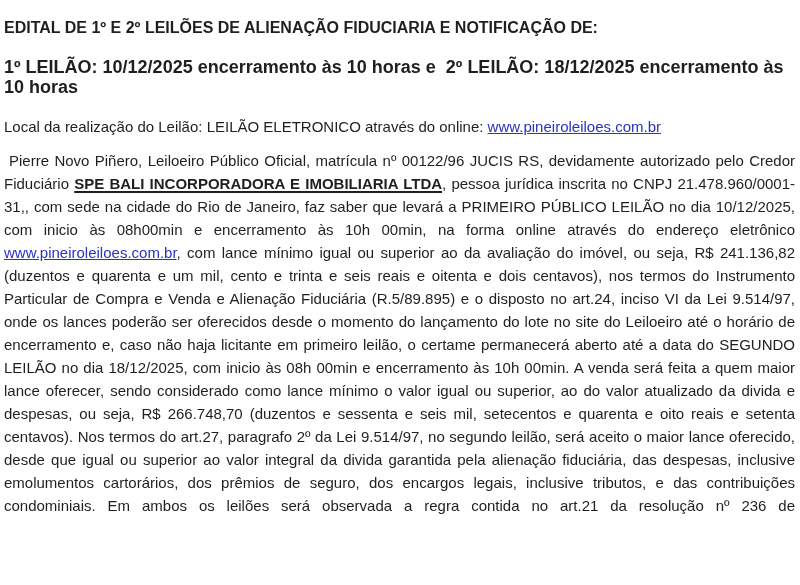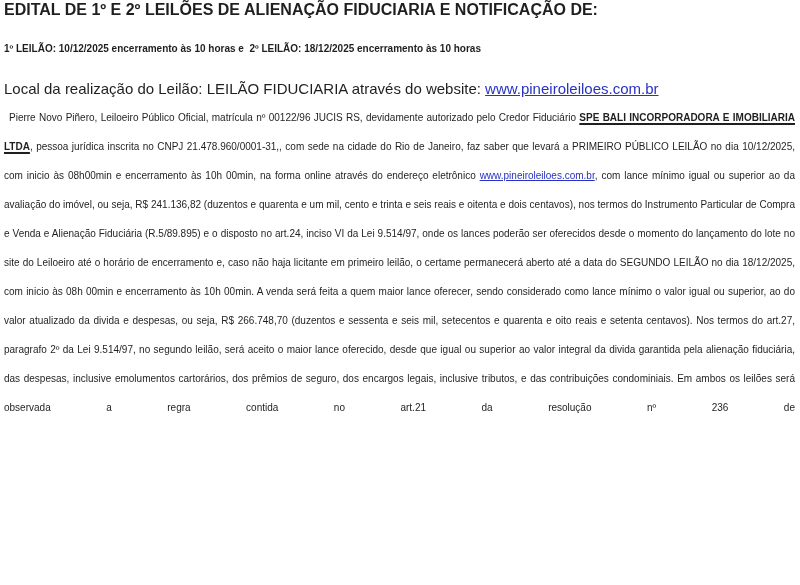--- a/index.html
+++ b/index.html
@@ -6,45 +6,45 @@
   html, body {
     width: 800px; height: 585px;
     overflow: hidden;
     background: var(--bg-color, #ffffff);
   }
   body {
     font-family: "Liberation Sans", sans-serif;
     color: var(--text-color, #1f1f1f);
     -webkit-font-smoothing: antialiased;
   }
-  .page { padding: 0 5px 0 4px; }
+  .page { padding: 18px 5px 0 4px; }
 
   .title {
     font-weight: 700;
     font-size: 16px;
     line-height: 20px;
     white-space: pre-wrap;
   }
   .line {
     font-size: 15px;
     line-height: 20px;
     white-space: pre-wrap;
   }
   .name { margin-top: 13px; }
   .dates {
     margin-top: 19px;
     font-weight: 700;
-    font-size: 10px;
+    font-size: 18px;
   }
   .location { margin-top: 20px; }
 
   .body-par {
-    margin-top: 4px;
-    font-size: 10px;
-    line-height: 29px;
+    margin-top: 12px;
+    font-size: 15px;
+    line-height: 23px;
     text-align: justify;
     text-align-last: justify;
     text-indent: 5px;
   }
 
   .bold { font-weight: 400; }
   .bold-underline {
     font-weight: 700;
     text-decoration: underline;
     text-decoration-thickness: 1.5px;
@@ -59,17 +59,17 @@
 </head>
 <body>
 
 <div class="page">
 
   <p class="title">EDITAL DE 1º E 2º LEILÕES DE ALIENAÇÃO FIDUCIARIA E NOTIFICAÇÃO DE:</p>
 
 
   <p class="line dates">1º LEILÃO: 10/12/2025 encerramento às 10 horas e  2º LEILÃO: 18/12/2025 encerramento às 10 horas</p>
 
-  <p class="line location"><span class="bold">Local da realização do Leilão:</span><span> LEILÃO FIDUCIARIA através do website: </span><a class="link" href="#">www.pineiroleiloes.com.br</a></p>
+  <p class="line location"><span class="bold">Local da realização do Leilão:</span><span> LEILÃO ELETRONICO através do online: </span><a class="link" href="#">www.pineiroleiloes.com.br</a></p>
 
   <p class="body-par"><span class="normal"> Pierre Novo Piñero, Leiloeiro Público Oficial, matrícula nº 00122/96 JUCIS RS, devidamente autorizado pelo Credor Fiduciário </span><span class="bold-underline">SPE BALI INCORPORADORA E IMOBILIARIA LTDA</span><span class="normal">, pessoa jurídica inscrita no CNPJ 21.478.960/0001-31,, com sede na cidade do Rio de Janeiro, faz saber que levará a </span><span class="bold">PRIMEIRO PÚBLICO LEILÃO no dia 10/12/2025</span><span class="normal">, com inicio às 08h00min e encerramento às 10h 00min, na forma online através do endereço eletrônico </span><a href="#" class="link">www.pineiroleiloes.com.br</a><span class="normal">, com lance mínimo igual ou superior ao da avaliação do imóvel, ou seja, R$ 241.136,82 (duzentos e quarenta e um mil, cento e trinta e seis reais e oitenta e dois centavos), nos termos do Instrumento Particular de Compra e Venda e Alienação Fiduciária (R.5/89.895) e o disposto no art.24, inciso VI da Lei 9.514/97, onde os lances poderão ser oferecidos desde o momento do lançamento do lote no site do Leiloeiro até o horário de encerramento e, caso não haja licitante em primeiro leilão, o certame permanecerá aberto até a data do </span><span class="bold">SEGUNDO LEILÃO no dia 18/12/2025</span><span class="normal">, com inicio às 08h 00min e encerramento às 10h 00min. A venda será feita a quem maior lance oferecer, sendo considerado como lance mínimo o valor igual ou superior, ao do valor atualizado da divida e despesas, ou seja, R$ 266.748,70 (duzentos e sessenta e seis mil, setecentos e quarenta e oito reais e setenta centavos). Nos termos do art.27, paragrafo 2º da Lei 9.514/97, no segundo leilão, será aceito o maior lance oferecido, desde que igual ou superior ao valor integral da divida garantida pela alienação fiduciária, das despesas, inclusive emolumentos cartorários, dos prêmios de seguro, dos encargos legais, inclusive tributos, e das contribuições condominiais. Em ambos os leilões será observada a regra contida no art.21 da resolução nº 236 de</span></p>
 
 </div>
 
 </body></html>

